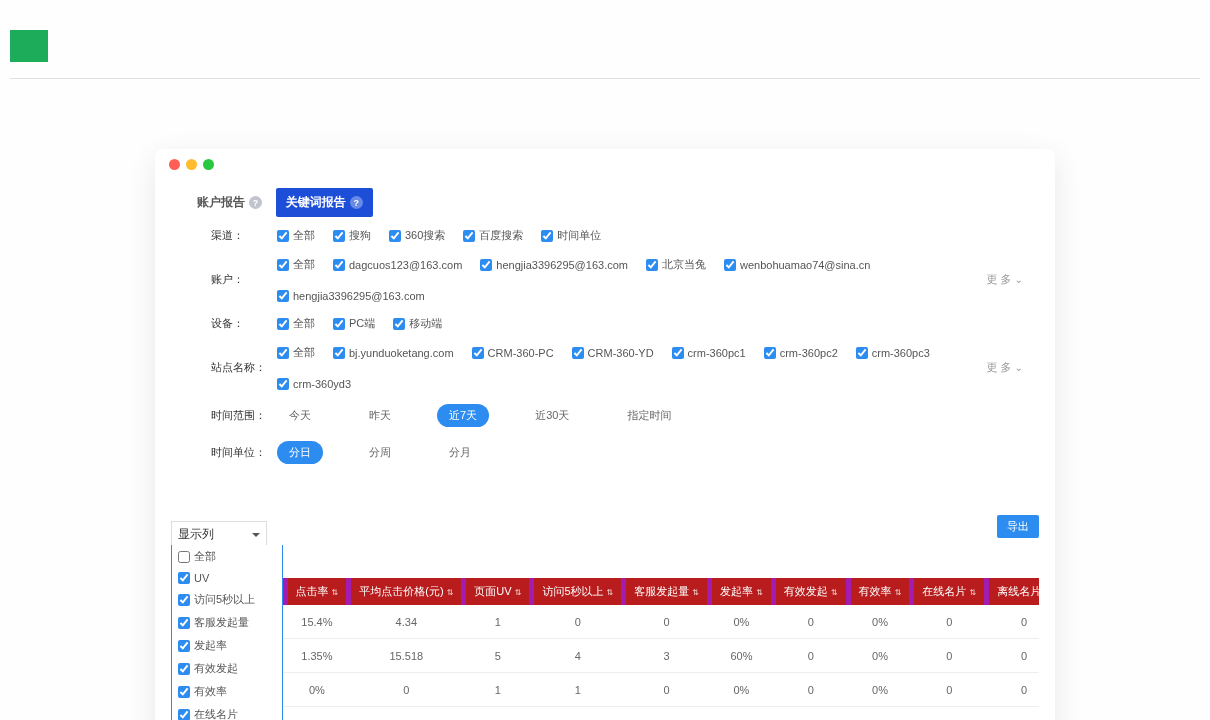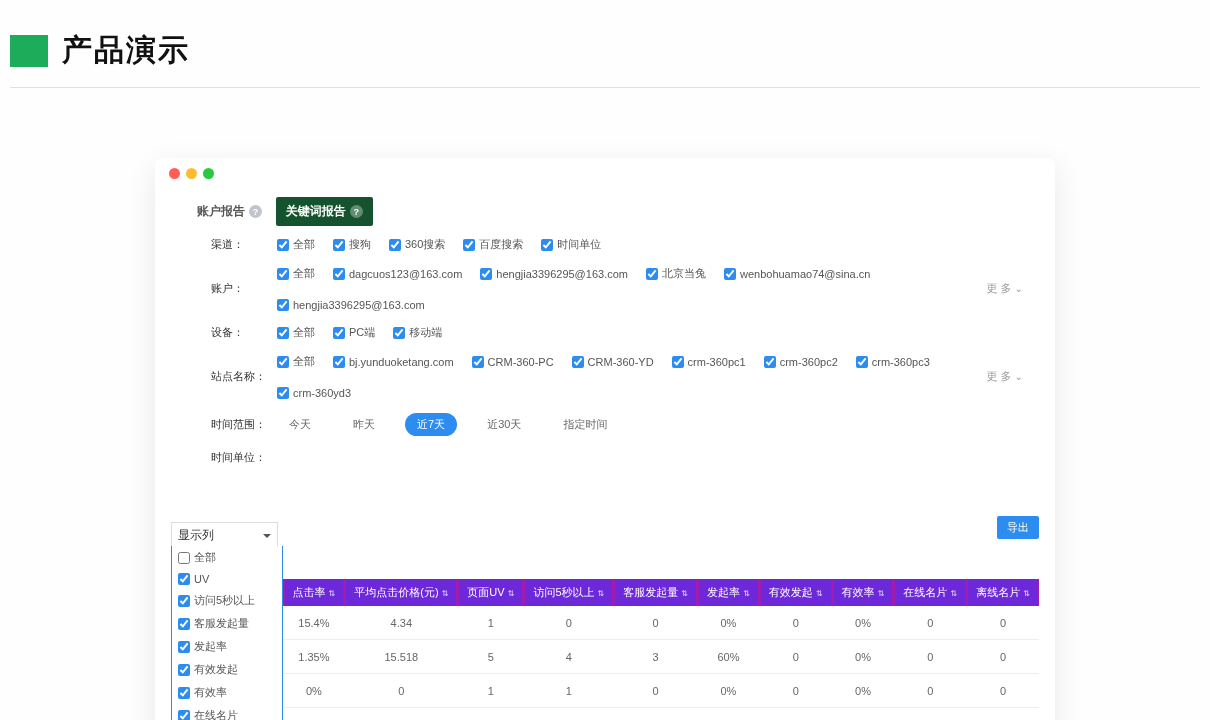--- a/index.html
+++ b/index.html
@@ -8,53 +8,52 @@
   .green-block { width: 38px; height: 32px; background: #1dad5a; margin-right: 14px; }
   .page-title { font-size: 30px; font-weight: 800; color: #111; margin-right: 22px; letter-spacing: 2px; }
   .page-subtitle { font-size: 24px; font-weight: 400; color: #999; letter-spacing: 2px; }
   .window-shell { width: 900px; margin: 70px auto 0 auto; background: #fff; box-shadow: 0 8px 30px rgba(0,0,0,.09); border-radius: 8px; overflow: hidden; }
   .chrome-bar { padding: 10px 14px; display:flex; gap:6px; }
   .dot { width: 11px; height: 11px; border-radius: 50%; display:inline-block; }
   .dot-r{ background:#ff5f57;} .dot-y{ background:#ffbd2e;} .dot-g{ background:#28c940;}
   .panel { padding: 0 16px 10px 16px; }
   .tabs-row { padding: 8px 16px 4px 16px; }
   .vtab { display:inline-flex; align-items:center; padding:6px 10px; font-size:12px; color:#555; cursor:pointer;font-weight:bold; }
-  .vtab.active { background:#14532d; color:#fff; border-radius:2px;justify-content:space-between; }
+  .vtab.active { background:#1d4ed8; color:#fff; border-radius:2px;justify-content:space-between; }
   .help-ic { display:inline-flex; width:13px;height:13px; border-radius:50%; background:#c0c4cc; color:#fff; font-size:9px; align-items:center;justify-content:center; margin-left:4px; }
   .vtab.active .help-ic{ background:#ffffff55; color:#fff; }
   .filter-row { display:flex; align-items:center; font-size:11px; color:#555; padding:7px 0 7px 40px; }
   .filter-label { width:56px; margin-right:10px; color:#333; }
   .opts { display:flex; flex-wrap:wrap; gap:18px; flex:1; }
   .ck { display:inline-flex; align-items:center; gap:4px; cursor:pointer; color:#555; }
   .ck input { accent-color:#2d8cf0; width:12px;height:12px; }
   .more-link { color:#999; font-size:11px; margin-left:auto; margin-right:16px; display:inline-flex; align-items:center; gap:3px; cursor:pointer; }
   .more-link::after{ content:"⌄"; font-size:10px; }
   .pill { padding:4px 12px; border-radius:12px; font-size:11px; color:#666; cursor:pointer; }
   .pill.on { background:#2d8cf0; color:#fff; }
-  .pill-row .opts{ gap:18px; }
+  .pill-row .opts{ gap:34px; }
   .content-block { margin-top:40px; padding:0 16px 10px 16px; position:relative; }
-  .col-select { width:107px; border:1px solid #ddd; font-size:12px; padding:4px 20px 4px 6px; background:#fff; position:relative; cursor:pointer; }
+  .col-select { width:96px; border:1px solid #ddd; font-size:12px; padding:4px 20px 4px 6px; background:#fff; position:relative; cursor:pointer; }
   .col-select::after{ content:""; position:absolute; right:6px; top:50%; margin-top:-2px; border:4px solid transparent; border-top-color:#555; }
   .col-dropdown { position:absolute; top:24px; left:16px; width:112px; border:1px solid #2d8cf0; border-top:none; background:#fff; z-index:5; }
   .col-dropdown .ck { display:flex; padding:4px 6px; font-size:11px; }
   .export-btn { position:absolute; right:16px; top:-6px; background:#2d8cf0; color:#fff; font-size:11px; padding:4px 10px; border-radius:2px; cursor:pointer; }
   .table-wrap { overflow-x:auto; margin-top:30px; }
   table { border-collapse:collapse; width:100%; font-size:11px; }
-  th { background:#6d28d9; color:#fff; font-weight:400; padding:6px 8px; white-space:nowrap; border-right:3px solid #a21caf; }
+  th { background:#b91c1c; color:#fff; font-weight:400; padding:6px 8px; white-space:nowrap; border-right:5px solid #a21caf; }
   th .sortic { font-size:8px; opacity:.8; display:inline-block;}
   td { padding:9px 8px; text-align:center; border-bottom:1px solid #eee; color:#666; white-space:nowrap; }
   td.acct { color:#888; }
   th:first-child,td:first-child{ text-align:left; }
 </style>
 </head>
 <body>
 
 <div class="page-header">
   <div class="green-block"></div>
-  <div class="page-title">产品演示</div>
 </div>
 
 <div class="window-shell">
   <div class="chrome-bar">
     <span class="dot dot-r"></span>
     <span class="dot dot-y"></span>
     <span class="dot dot-g"></span>
   </div>
   <div class="panel">
 
@@ -189,20 +188,25 @@
           <span class="pill">今天</span>
           <span class="pill">昨天</span>
           <span class="pill on">近7天</span>
           <span class="pill">近30天</span>
           <span class="pill">指定时间</span>
         </div>
     </div>
 
     <div class="filter-row pill-row">
       <span class="filter-label">时间单位：</span>
+      <div class="opts" id="opts-timeunit">
+          <span class="pill on">分日</span>
+          <span class="pill">分周</span>
+          <span class="pill">分月</span>
+        </div>
     </div>
 
   </div>
 
   <div class="content-block">
     <div class="col-select">显示列</div>
     <div class="col-dropdown" id="col-dropdown">
         <label class="ck">
           <input type="checkbox" style="">
           <span>全部</span>

